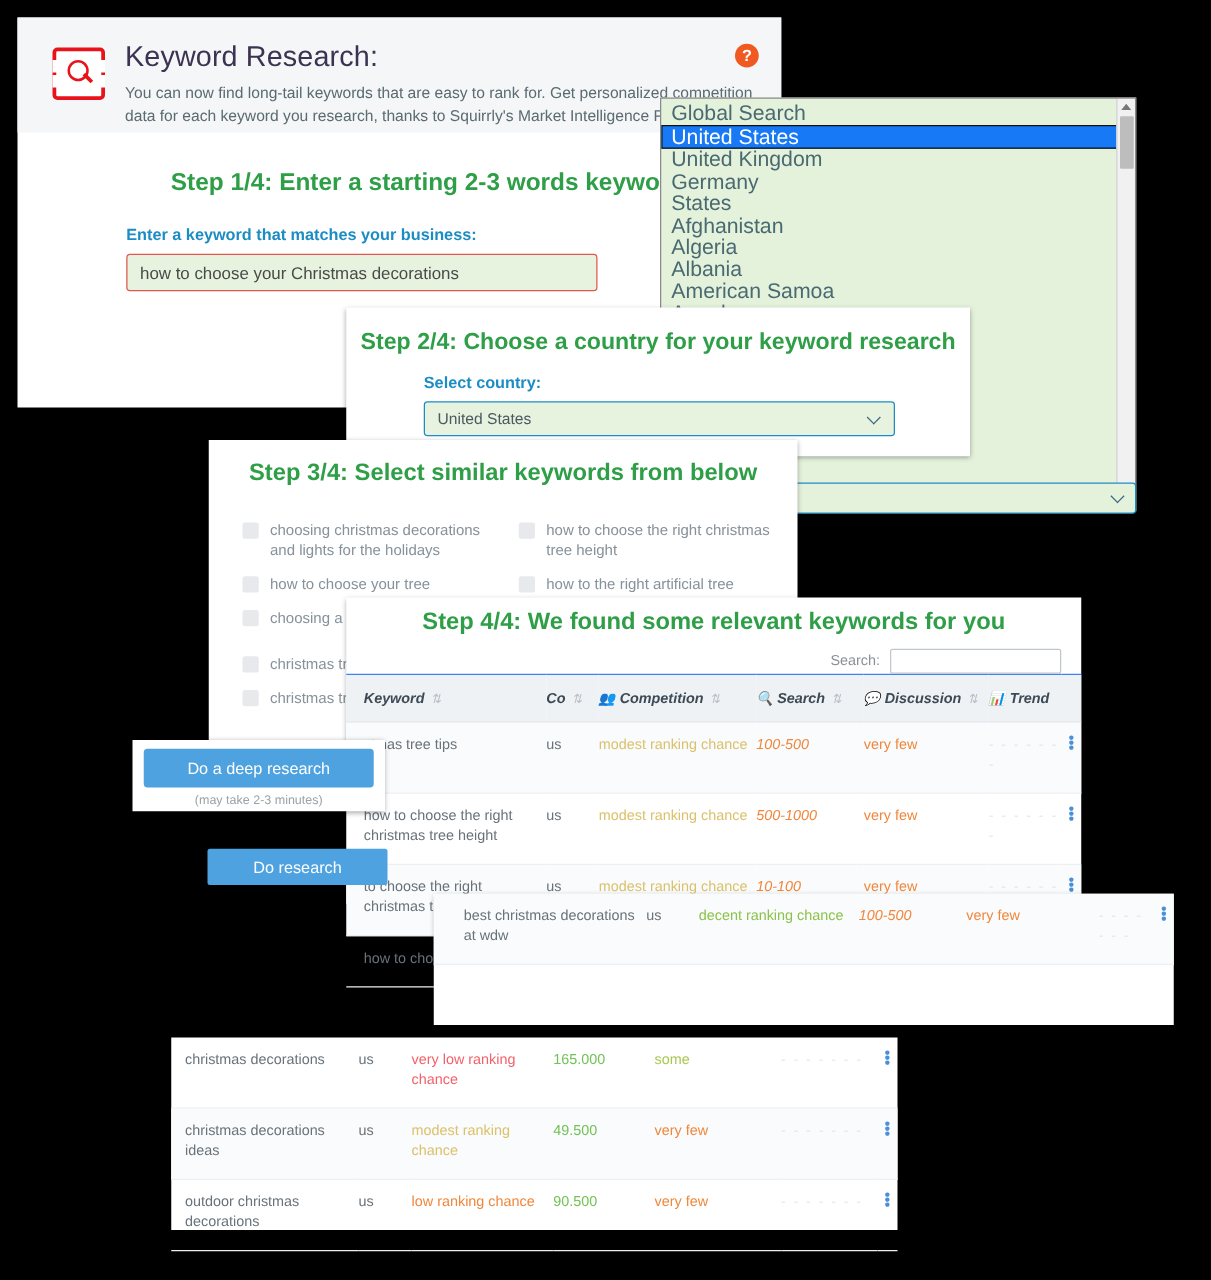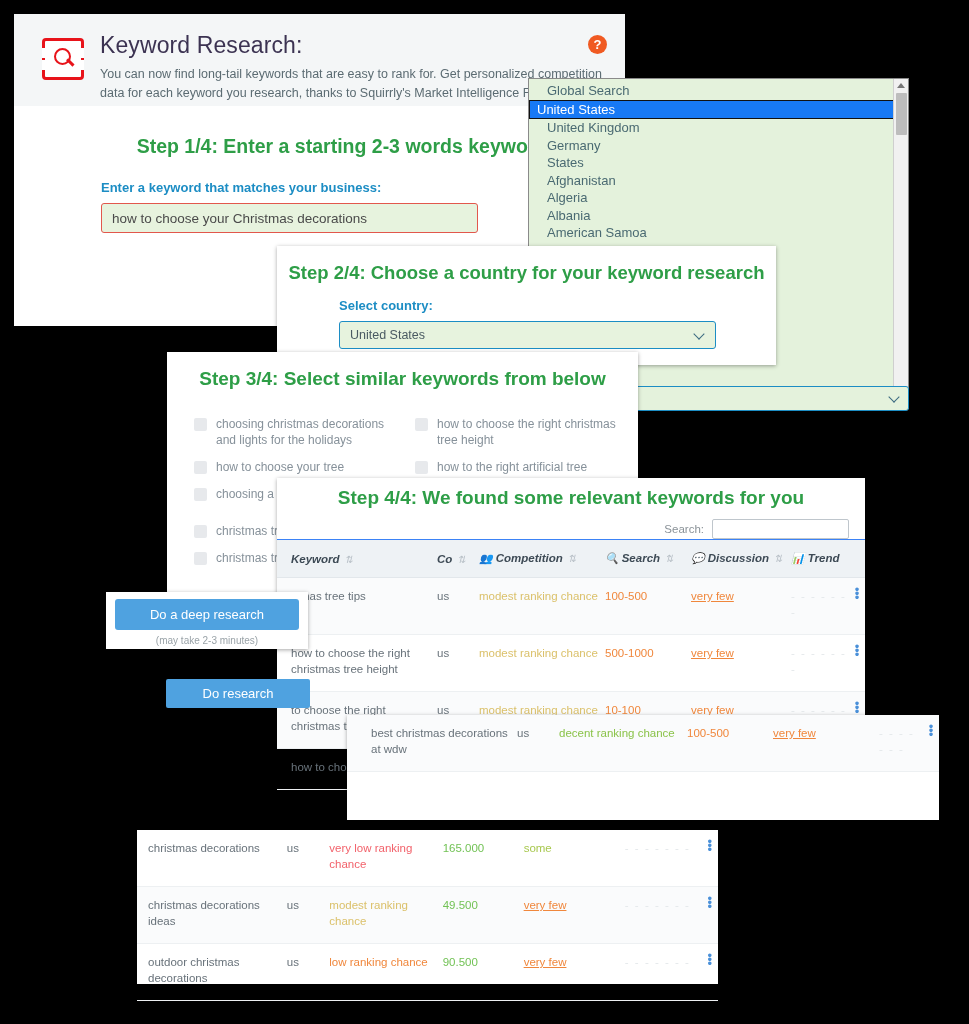--- a/index.html
+++ b/index.html
@@ -98,22 +98,22 @@
 
   
   #panel-dropdown {
     left: 528px; top: 78px; width: 381px; height: 331px;
     background: #e4f2dc; border: 1px solid #8a8a8a;
     box-shadow: none;
     overflow: hidden;
   }
   .opt-list { padding: 3px 0 0 0; }
   .opt {
-    font-size: 13px; color: #4a6a72;
-    padding: 1px 0 1px 18px; line-height: 15.5px;
+    font-size: 17px; color: #4a6a72;
+    padding: 1px 0 1px 8px; line-height: 15.5px;
     white-space: nowrap;
   }
   .opt.sel {
     background: #1779f5; color: #fff;
     border: 1px solid #111;
     padding-left: 7px;
   }
   .dd-scroll {
     position: absolute; right: 0; top: 0; bottom: 0; width: 15px;
     background: #f1f1f1; border-left: 1px solid #cfcfcf;
@@ -220,23 +220,23 @@
     border-bottom: 1px solid #edf0f2;
     vertical-align: top; line-height: 16px;
   }
   tr.odd td { background: #fafbfc; }
   .c-kw { color: #68727a; }
   .c-co { color: #68727a; }
   .c-modest { color: #dbc16b; }
   .c-decent { color: #8bc34a; }
   .c-verylow { color: #f2626b; }
   .c-low { color: #f0873c; }
-  .c-search-or { color: #f0873c; }
+  .c-search-or { color: #f0873c; font-style: italic; }
   .c-search-gr { color: #72c255; }
-  .c-disc-or { color: #f0873c; text-decoration: underline; }
+  .c-disc-or { color: #f0873c; }
   .c-disc-gr { color: #a8c84f; }
   .trend-dashes { color: #e3e7ea; letter-spacing: 1.5px; font-size: 10px; padding-top: 16px; }
   .kebab { color: #4a90d9; font-size: 13px; line-height: 4px; text-align: center; }
   .kebab span { display: block; }
 
   
   #panel-best { left: 347px; top: 715px; width: 592px; height: 105px; }
   
   #panel-bottom { left: 137px; top: 830px; width: 581px; height: 154px; }
 </style>

